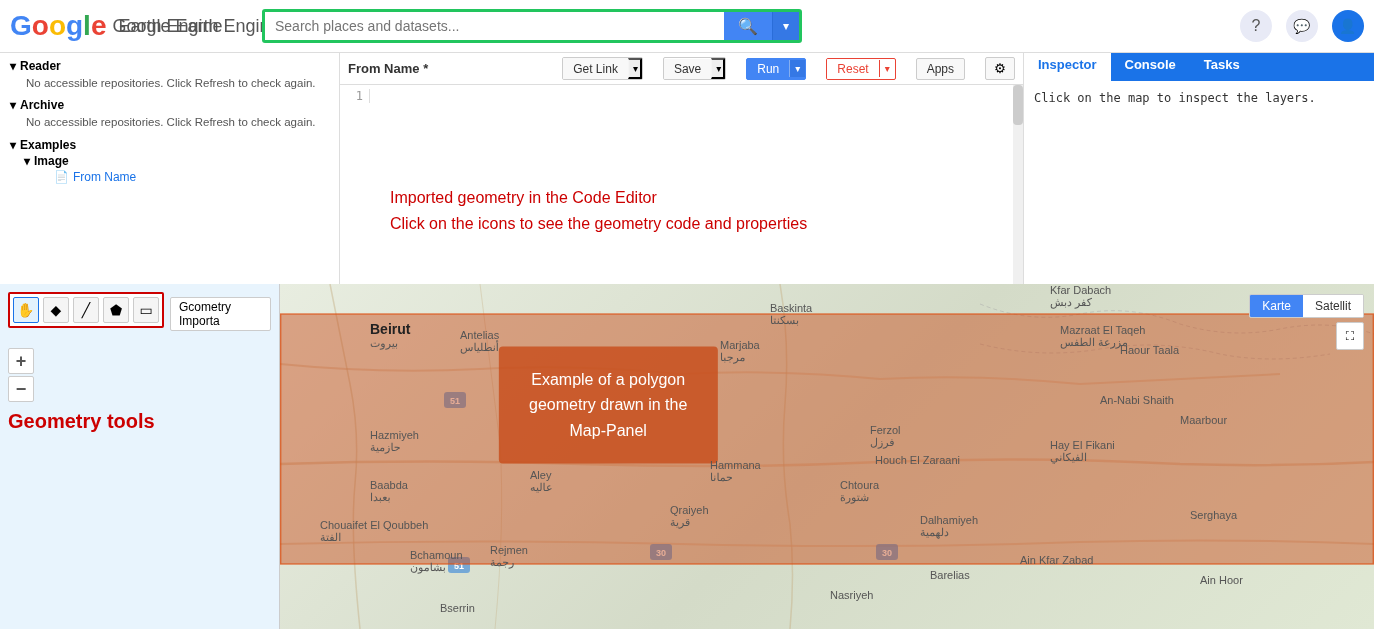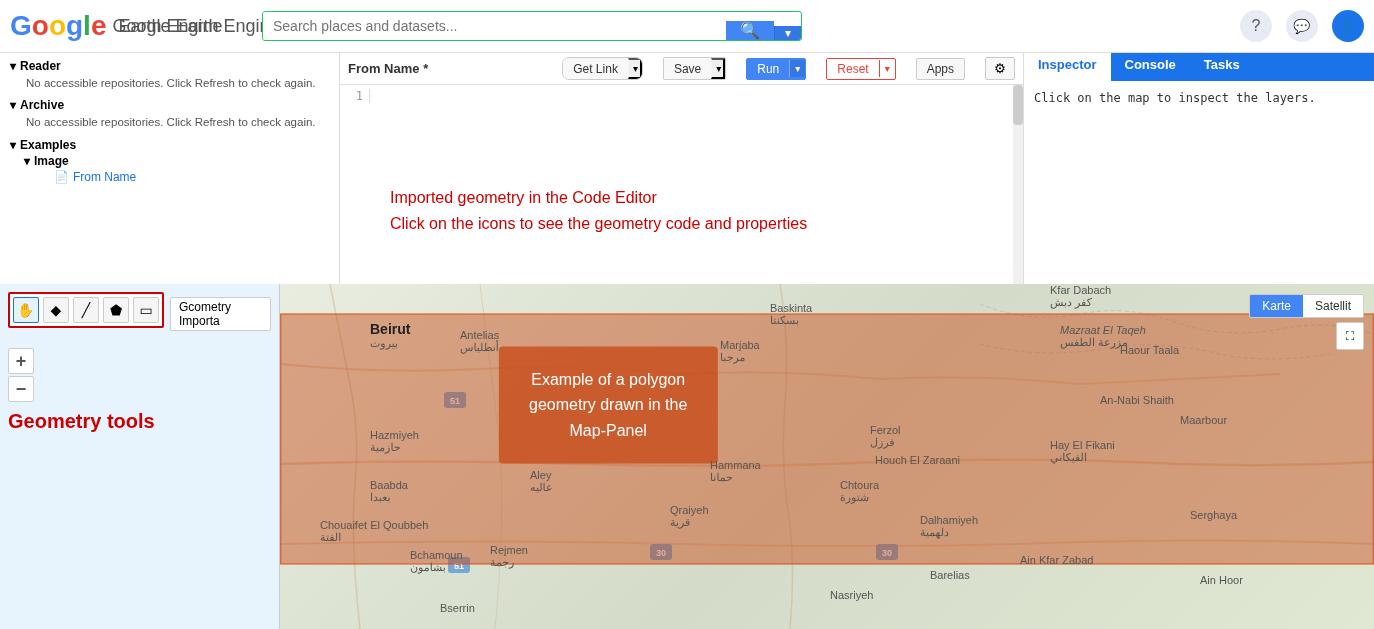--- a/index.html
+++ b/index.html
@@ -25,24 +25,23 @@
     .logo-o1 { color: #EA4335; font-size: 28px; font-weight: bold; }
     .logo-o2 { color: #FBBC05; font-size: 28px; font-weight: bold; }
     .logo-g2 { color: #4285F4; font-size: 28px; font-weight: bold; }
     .logo-l { color: #34A853; font-size: 28px; font-weight: bold; }
     .logo-e { color: #EA4335; font-size: 28px; font-weight: bold; }
     .logo-text { font-size: 18px; color: #555; font-weight: 400; white-space: nowrap; }
     .search-bar {
       display: flex;
       flex: 1;
       max-width: 540px;
-      border: 1px solid #22c55e;
+      border: 3px solid #22c55e;
       border-radius: 3px;
       overflow: hidden;
-      align-items: flex-end;
     }
     .search-input {
       flex: 1;
       border: none;
       outline: none;
       padding: 6px 10px;
       font-size: 14px;
       color: #999;
     }
     .search-btn {
@@ -553,21 +552,21 @@
             <span>From Name</span>
           </div>
         </div>
       </div>
     </div>
   </div>
 
   <div class="middle-panel">
     <div class="editor-toolbar">
       <span class="editor-filename">From Name *</span>
-      <div style="display:flex;border:1px solid #ccc;border-radius:7px;overflow:hidden;">
+      <div style="display:flex;border:1px solid #ccc;border-radius:2px;overflow:hidden;">
         <button class="toolbar-btn" style="border:none;border-radius:0;">Get Link</button>
         <button class="toolbar-dropdown">▾</button>
       </div>
       <div style="display:flex;align-items:center;border:1px solid #ccc;border-radius:2px;overflow:hidden;">
         <button class="toolbar-btn" style="border:none;border-radius:0;">Save</button>
         <button class="toolbar-dropdown">▾</button>
       </div>
       <div style="display:flex;align-items:center;background:#4285F4;border:1px solid #4285F4;border-radius:2px;overflow:hidden;">
         <button style="background:#4285F4;color:white;border:none;padding:3px 10px;cursor:pointer;font-size:12px;">Run</button>
         <button style="background:#3578E5;color:white;border:none;border-left:1px solid rgba(255,255,255,0.4);padding:3px 5px;cursor:pointer;font-size:10px;">▾</button>
@@ -680,21 +679,21 @@
         <span class="map-label" style="left: 560px; top: 207px;">شتورة</span>
         <span class="map-label" style="left: 250px; top: 185px;">Aley</span>
         <span class="map-label" style="left: 250px; top: 197px;">عاليه</span>
         <span class="map-label" style="left: 390px; top: 220px;">Qraiyeh</span>
         <span class="map-label" style="left: 390px; top: 232px;">قرية</span>
         <span class="map-label" style="left: 640px; top: 230px;">Dalhamiyeh</span>
         <span class="map-label" style="left: 640px; top: 242px;">دلهمية</span>
         <span class="map-label" style="left: 595px; top: 170px;">Houch El Zaraani</span>
         <span class="map-label" style="left: 770px; top: 0px;">Kfar Dabach</span>
         <span class="map-label" style="left: 770px; top: 12px;">كفر دبش</span>
-        <span class="map-label" style="left: 780px; top: 40px; font-style: italic;">Mazraat El Taqeh</span>
+        <span class="map-label" style="left: 780px; top: 40px;">Mazraat El Taqeh</span>
         <span class="map-label" style="left: 780px; top: 52px;">مزرعة الطفس</span>
         <span class="map-label" style="left: 840px; top: 60px;">Haour Taala</span>
         <span class="map-label" style="left: 820px; top: 110px;">An-Nabi Shaith</span>
         <span class="map-label" style="left: 770px; top: 155px;">Hay El Fikani</span>
         <span class="map-label" style="left: 770px; top: 167px;">الفيكاني</span>
         <span class="map-label" style="left: 910px; top: 225px;">Serghaya</span>
         <span class="map-label" style="left: 900px; top: 130px;">Maarbour</span>
         <span class="map-label" style="left: 130px; top: 265px;">Bchamoun</span>
         <span class="map-label" style="left: 130px; top: 277px;">بشامون</span>
         <span class="map-label" style="left: 40px; top: 235px;">Chouaifet El Qoubbeh</span>

